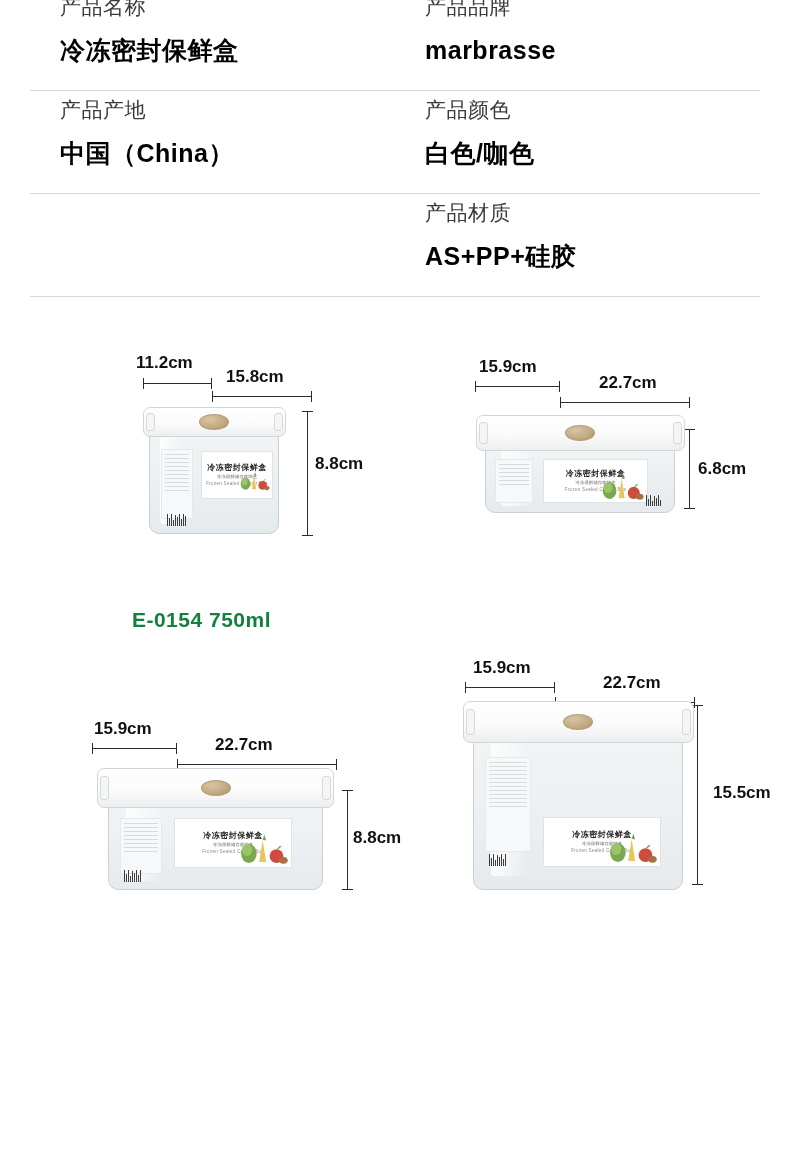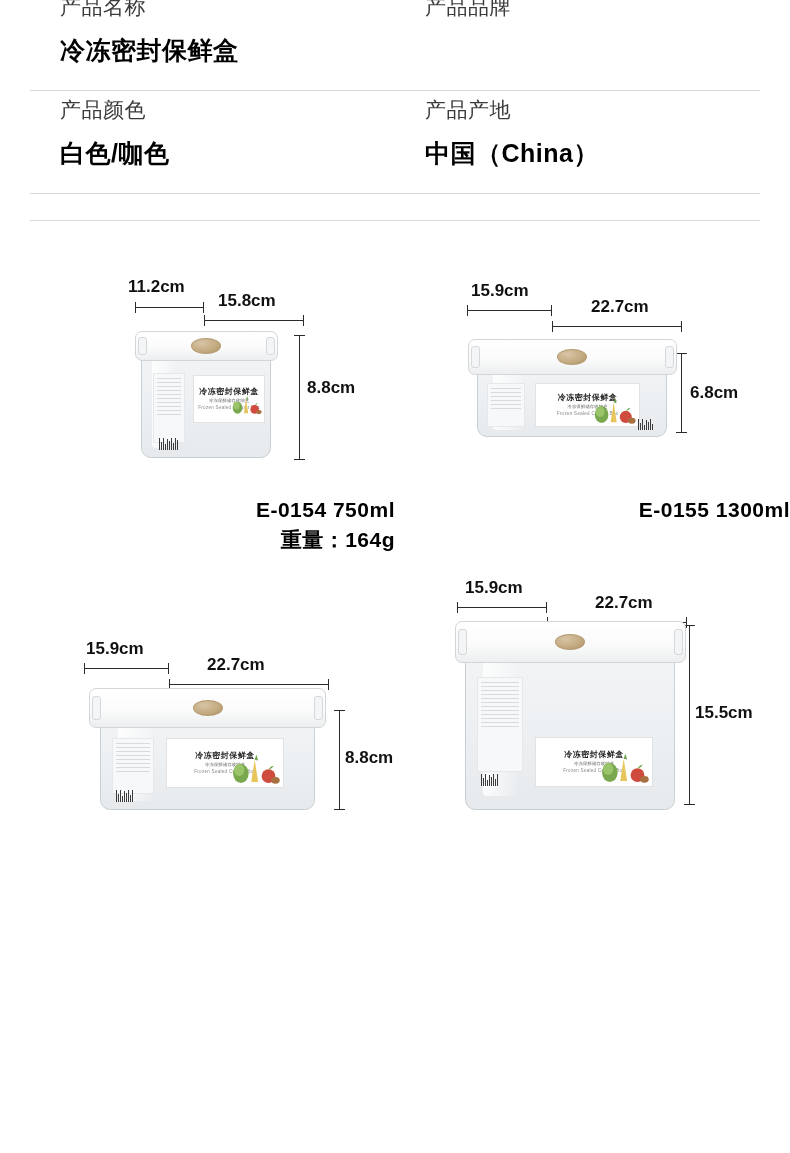--- a/index.html
+++ b/index.html
@@ -62,20 +62,21 @@
   .product-grid {
     width: 790px;
     margin-top: 44px;
     display: flex;
     flex-wrap: wrap;
   }
   .product-cell {
     width: 395px;
     box-sizing: border-box;
     position: relative;
+    padding-left: 8px;
   }
   .prod-stage {
     position: relative;
     height: 230px;
   }
 
   
   .dim {
     position: absolute;
     font-size: 17px;
@@ -241,58 +242,64 @@
     gap: 1px;
   }
   .barcode i {
     display: block;
     width: 1px;
     background: #3b3b3b;
   }
 
   
   .prod-caption {
-    text-align: right;
+    text-align: center;
     font-size: 21px;
     font-weight: bold;
-    color: #000000;
+    color: #15803d;
     line-height: 30px;
     letter-spacing: 0.5px;
+    margin-top: 34px;
   }
 </style>
 </head>
 <body>
 
 <div class="spec-table">
 
   <div class="spec-row first">
     <div class="spec-cell">
       <div class="spec-label">产品名称</div>
       <div class="spec-value">冷冻密封保鲜盒</div>
     </div>
     <div class="spec-cell">
       <div class="spec-label">产品品牌</div>
+      <div class="spec-value">marbrasse</div>
     </div>
   </div>
 
   <div class="spec-row">
+    <div class="spec-cell">
+      <div class="spec-label">产品产地</div>
+      <div class="spec-value">中国（China）</div>
+    </div>
     <div class="spec-cell">
       <div class="spec-label">产品颜色</div>
       <div class="spec-value">白色/咖色</div>
-    </div>
-    <div class="spec-cell">
-      <div class="spec-label">产品产地</div>
-      <div class="spec-value">中国（China）</div>
     </div>
   </div>
 
   <div class="spec-row last">
     <div class="spec-cell">
       <div class="spec-value">
       </div>
+    </div>
+    <div class="spec-cell">
+      <div class="spec-label">产品材质</div>
+      <div class="spec-value">AS+PP+硅胶</div>
     </div>
   </div>
 
 </div>
 
 <div class="product-grid">
 
   <div class="product-cell">
     <div class="prod-stage">
 
@@ -352,21 +359,20 @@
             <i style="height:9px"></i>
             <i style="height:12px"></i>
             <i style="height:7px"></i>
           <i style="height:12px"></i>
             <i style="height:10px"></i>
         </div>
       </div>
     </div>
 
     <div class="prod-caption">E-0154 750ml</div>
-    <div class="prod-caption">重量：164g</div>
   </div>
 
   <div class="product-cell">
     <div class="prod-stage">
 
       <div class="dim" style="left:76px; top:16px;">15.9cm</div>
       <div class="hbar" style="left:72px; top:45px; width:85px;"></div>
 
       <div class="dim" style="left:196px; top:32px;">22.7cm</div>
       <div class="hbar" style="left:157px; top:61px; width:130px;"></div>
@@ -414,21 +420,20 @@
             <i style="height:11px"></i>
             <i style="height:5px"></i>
           <i style="height:10px"></i>
             <i style="height:8px"></i>
             <i style="height:11px"></i>
             <i style="height:6px"></i>
         </div>
       </div>
     </div>
 
-    <div class="prod-caption">E-0155 1300ml</div>
   </div>
 
   <div class="product-cell">
     <div class="prod-stage" style="height:250px;">
 
       <div class="dim" style="left:86px; top:84px;">15.9cm</div>
       <div class="hbar" style="left:84px; top:113px; width:85px;"></div>
 
       <div class="dim" style="left:207px; top:100px;">22.7cm</div>
       <div class="hbar" style="left:169px; top:129px; width:160px;"></div>
@@ -489,21 +494,21 @@
 
   <div class="product-cell">
     <div class="prod-stage" style="height:250px;">
 
       <div class="dim" style="left:70px; top:23px;">15.9cm</div>
       <div class="hbar" style="left:62px; top:52px; width:90px;"></div>
 
       <div class="dim" style="left:200px; top:38px;">22.7cm</div>
       <div class="hbar" style="left:152px; top:67px; width:140px;"></div>
 
-      <div class="dim" style="left:300px; top:148px;">15.5cm</div>
+      <div class="dim" style="left:310px; top:148px;">15.5cm</div>
       <div class="vbar" style="left:294px; top:70px; height:180px;"></div>
 
       <div class="box" style="left:70px; top:90px; width:210px; height:165px;">
         <div class="body"></div>
         <div class="lid" style="top:-24px; height:42px;">
           <div class="clip-l"></div>
           <div class="clip-r"></div>
           <div class="knob"></div>
         </div>
 

